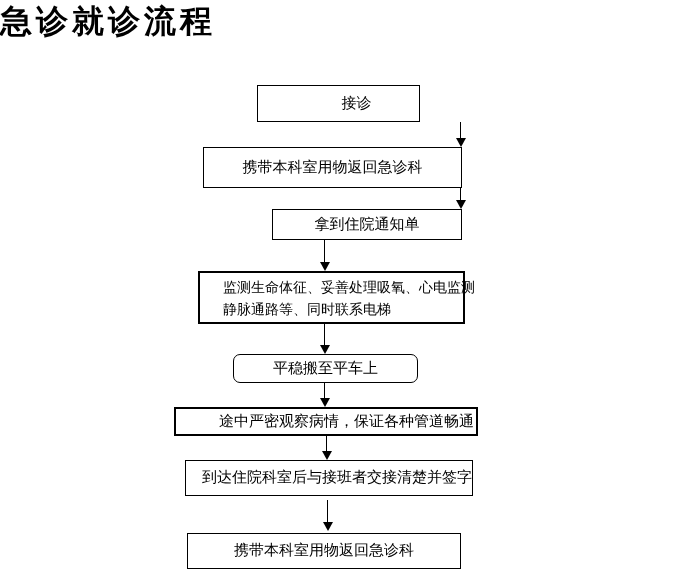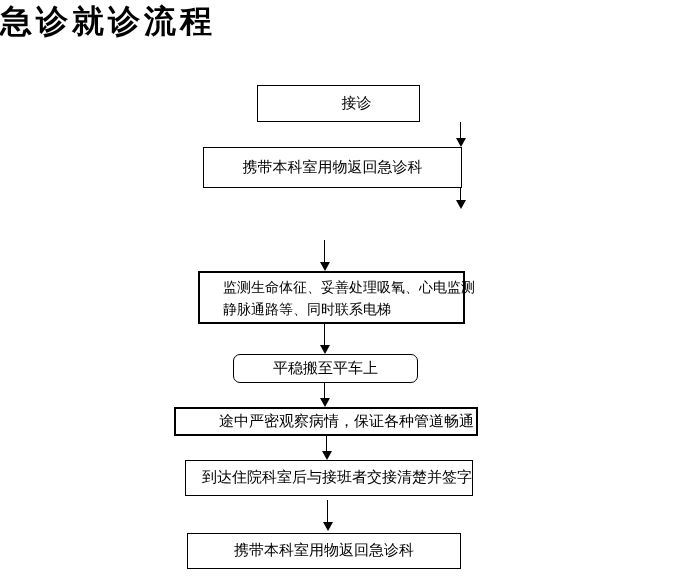--- a/index.html
+++ b/index.html
@@ -104,20 +104,23 @@
 
   <div class="box b2">
     <span>携带本科室用物返回急诊科</span>
   </div>
 
   <div class="arrow a2">
     <div class="stem"></div>
     <div class="head"></div>
   </div>
 
+  <div class="box b3">
+    <span>拿到住院通知单</span>
+  </div>
 
   <div class="arrow a3">
     <div class="stem"></div>
     <div class="head"></div>
   </div>
 
   <div class="box b4">
     <span>监测生命体征、妥善处理吸氧、心电监测
 静脉通路等、同时联系电梯</span>
   </div>

